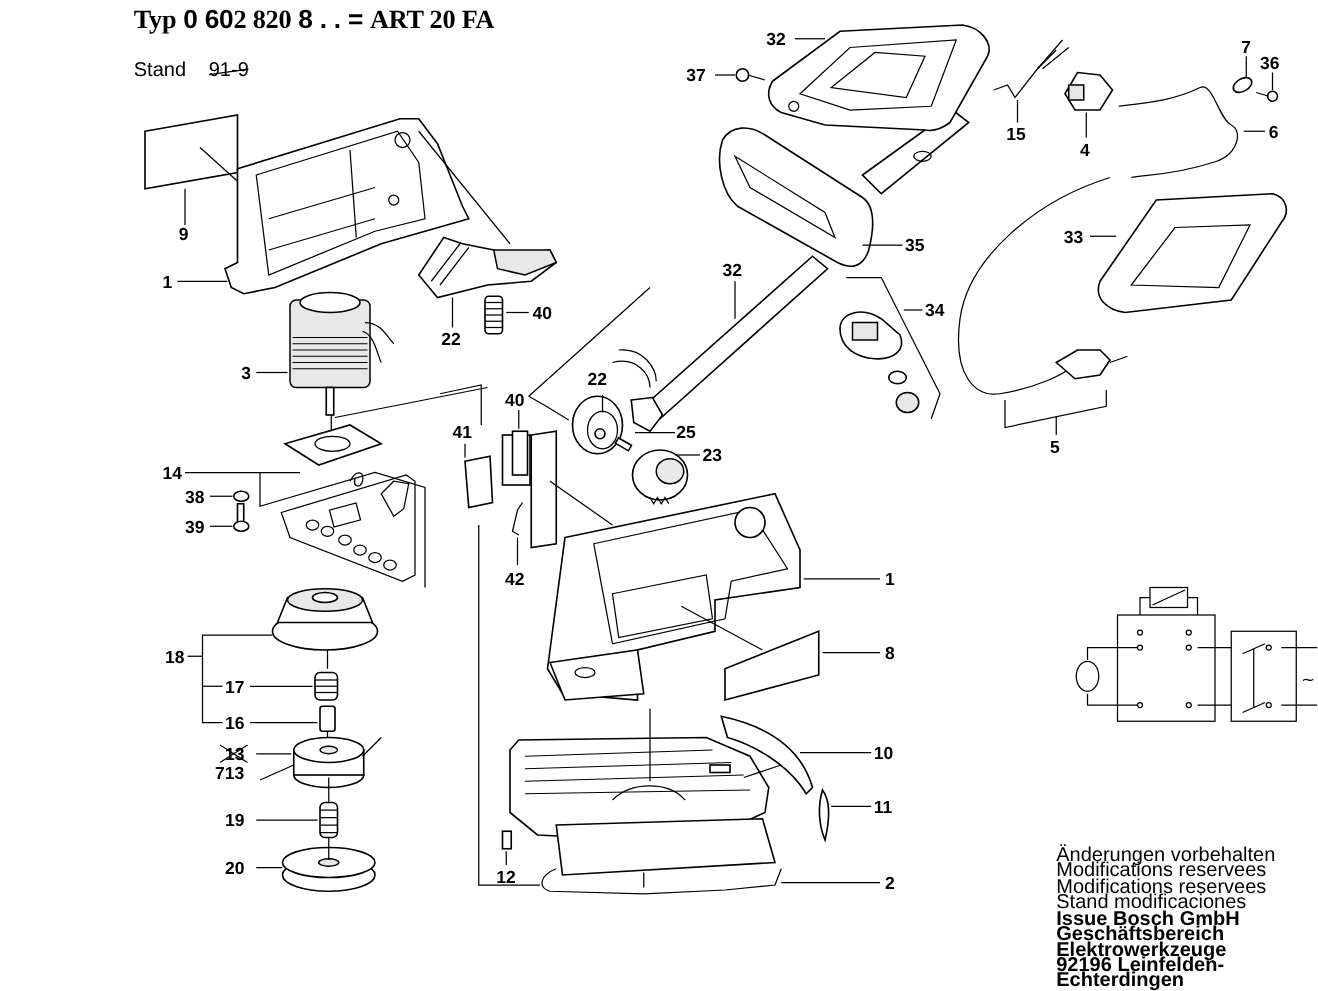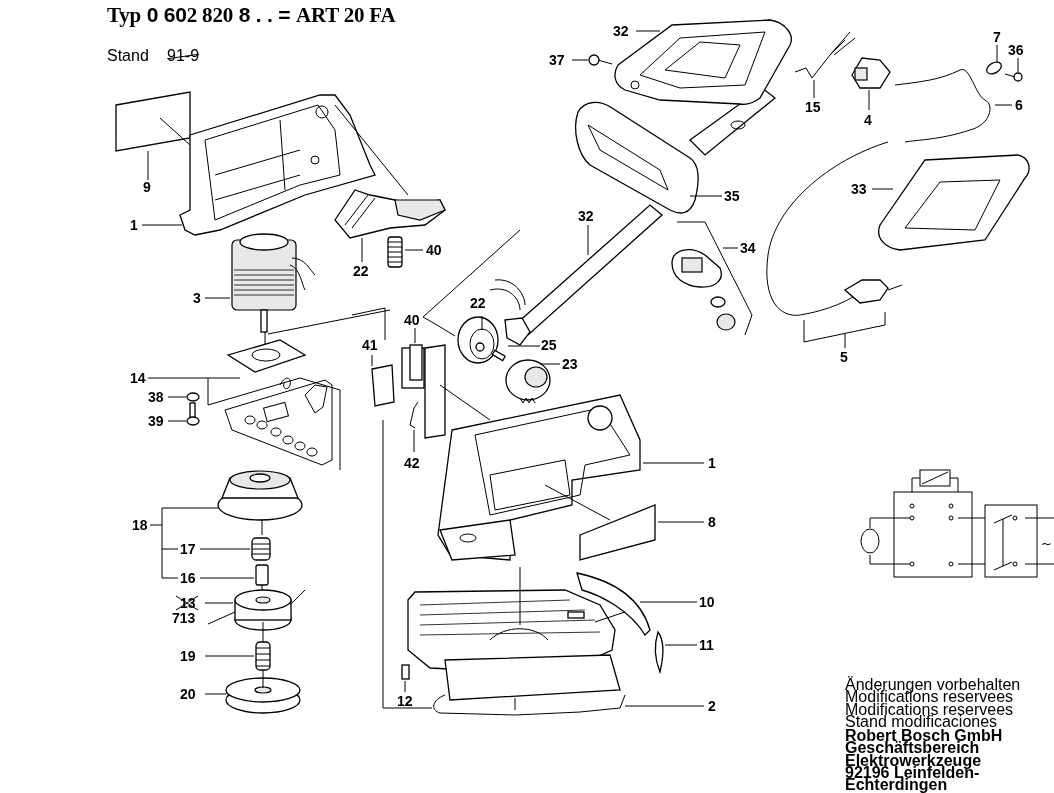--- a/index.html
+++ b/index.html
@@ -408,16 +408,16 @@
     <text class="lbl" x="397" y="706">12</text>
     <text class="lbl" x="708" y="711">2</text>
   </g>
 </svg>
 
 <div class="footer">
   <div>Änderungen vorbehalten</div>
   <div>Modifications reservees</div>
   <div>Modifications reservees</div>
   <div>Stand modificaciones</div>
-  <div class="b" style="margin-top:2px">Robert Bosch GmbH</div>
+  <div class="b" style="margin-top:2px">Issue Bosch GmbH</div>
   <div class="b">Geschäftsbereich Elektrowerkzeuge</div>
   <div class="b">92196 Leinfelden-Echterdingen</div>
 </div>
 
 </body></html>

